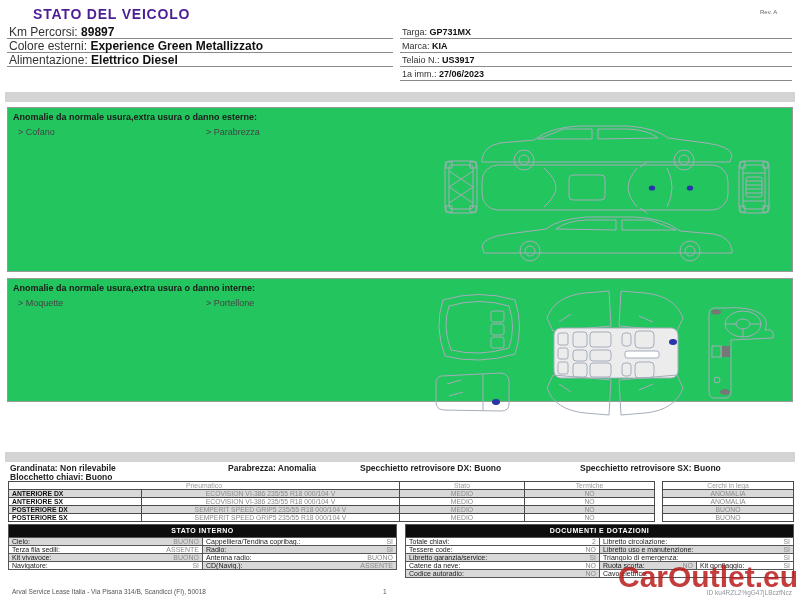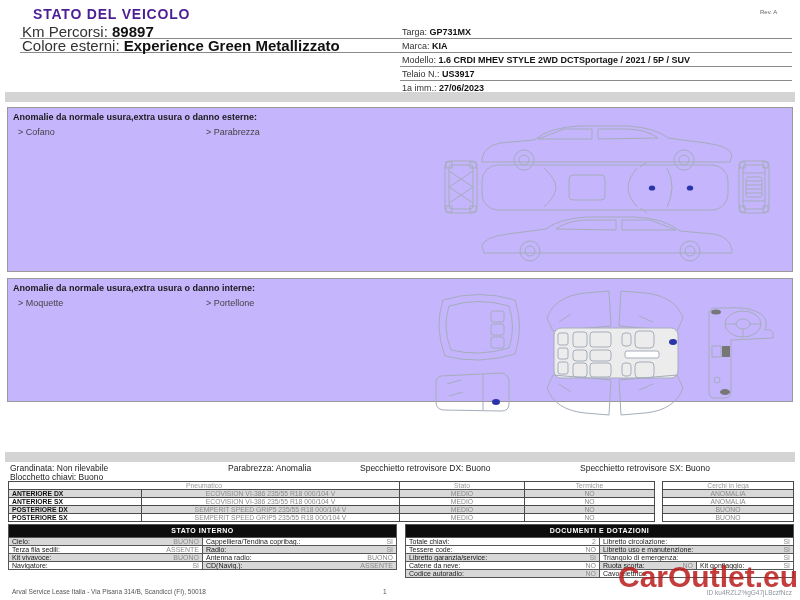--- a/index.html
+++ b/index.html
@@ -1,38 +1,38 @@
 <!DOCTYPE html>
 <html><head>
 <meta charset="utf-8">
 <style>
   *{margin:0;padding:0;box-sizing:border-box}
   html,body{width:800px;height:600px}
   body{font-family:"Liberation Sans",sans-serif;background:#fff;position:relative;overflow:hidden;color:#222}
   .abs{position:absolute}
   .page-title{left:33px;top:6px;font-size:14px;font-weight:bold;color:#4c1d95;letter-spacing:.8px}
   .rev{left:760px;top:9px;font-size:6px;color:#666}
-  .info-left{left:20px;top:25px;width:386px;font-size:15px}
+  .info-left{left:7px;top:25px;width:386px;font-size:12px}
   .info-right{left:400px;top:25px;width:392px;font-size:9px}
   .field{border-bottom:1px solid #8a8a8a;padding:2px 0 1px 2px;line-height:10px}
   .flabel{color:#333}
   .fvalue{font-weight:bold;color:#111}
   .fvalue-wrap{display:inline-block;max-width:296px;vertical-align:top}
   .bar{left:5px;width:790px;height:10px;background:#d4d4d4}
   .bar1{top:92px}.bar2{top:452px}
-  .dbox{left:7px;width:786px;border:1px solid #999;background:#c4b5fd}
+  .dbox{left:7px;width:786px;border:1px solid #999;background:#22c55e}
   .box1{top:107px;height:165px}
   .box2{top:278px;height:124px}
   .boxtitle{position:absolute;left:5px;top:4px;font-size:9px;font-weight:bold;color:#1a1a1a}
   .ditem{position:absolute;top:19px;font-size:9px;color:#444}
   .i0{left:10px}.i1{left:198px}
   .diagram{position:absolute;right:5px}
   .box1 .diagram{top:7px;width:378px;height:152px}
   .box2 .diagram{top:5px;width:378px;height:164px}
-  .chk{position:absolute;font-size:8.5px;font-weight:normal;white-space:nowrap;color:#222}
+  .chk{position:absolute;font-size:8.5px;font-weight:bold;white-space:nowrap;color:#222}
   .chk0{left:10px;top:463px}.chk1{left:10px;top:472px}.chk2{left:228px;top:463px}
   .chk3{left:360px;top:463px}.chk4{left:580px;top:463px}
   .tirewrap{left:8px;top:481px;width:786px;display:flex;gap:7px;align-items:flex-start}
   table{border-collapse:collapse;table-layout:fixed}
   .tiretab{width:646px}.cerchitab{width:133px}
   .tiretab td,.cerchitab td{border:1px solid #4a4a4a;font-size:6.8px;height:7px;line-height:7px;padding:0 3px;white-space:nowrap;overflow:hidden}
   .hcell{color:#999;text-align:center;font-size:7.2px;font-weight:normal}
   .pos{font-weight:bold;color:#111}
   .mid{text-align:center;color:#8a8a8a}
   .grayrow td{background:#d9d9d9}
@@ -52,26 +52,26 @@
 </style>
 </head>
 <body>
 
 <div class="abs page-title">STATO DEL VEICOLO</div>
 <div class="abs rev">Rev. A</div>
 
 <div class="abs info-left">
   <div class="field"><span class="flabel">Km Percorsi:</span> <span class="fvalue">89897</span></div>
   <div class="field"><span class="flabel">Colore esterni:</span> <span class="fvalue">Experience Green Metallizzato</span></div>
+  <div class="field"><span class="flabel">Alimentazione:</span> <span class="fvalue">Elettrico Diesel</span></div>
 </div>
 
 <div class="abs info-right">
   <div class="field"><span class="flabel">Targa:</span> <span class="fvalue">GP731MX</span></div>
   <div class="field"><span class="flabel">Marca:</span> <span class="fvalue">KIA</span></div>
-  <div class="field"><span class="flabel">Modello:</span> <span class="fvalue fvalue-wrap">1.6 CRDI MHEV STYLE 2WD DCTSportage / 2021 / 5P / SUV</span></div>
   <div class="field"><span class="flabel">Telaio N.:</span> <span class="fvalue">US3917</span></div>
   <div class="field"><span class="flabel">1a imm.:</span> <span class="fvalue">27/06/2023</span></div>
 </div>
 
 <div class="abs bar bar1"></div>
 
 <div class="abs dbox box1">
   <div class="boxtitle">Anomalie da normale usura,extra usura o danno esterne:</div>
   <span class="ditem i0">&gt; Cofano</span>
   <span class="ditem i1">&gt; Parabrezza</span>

